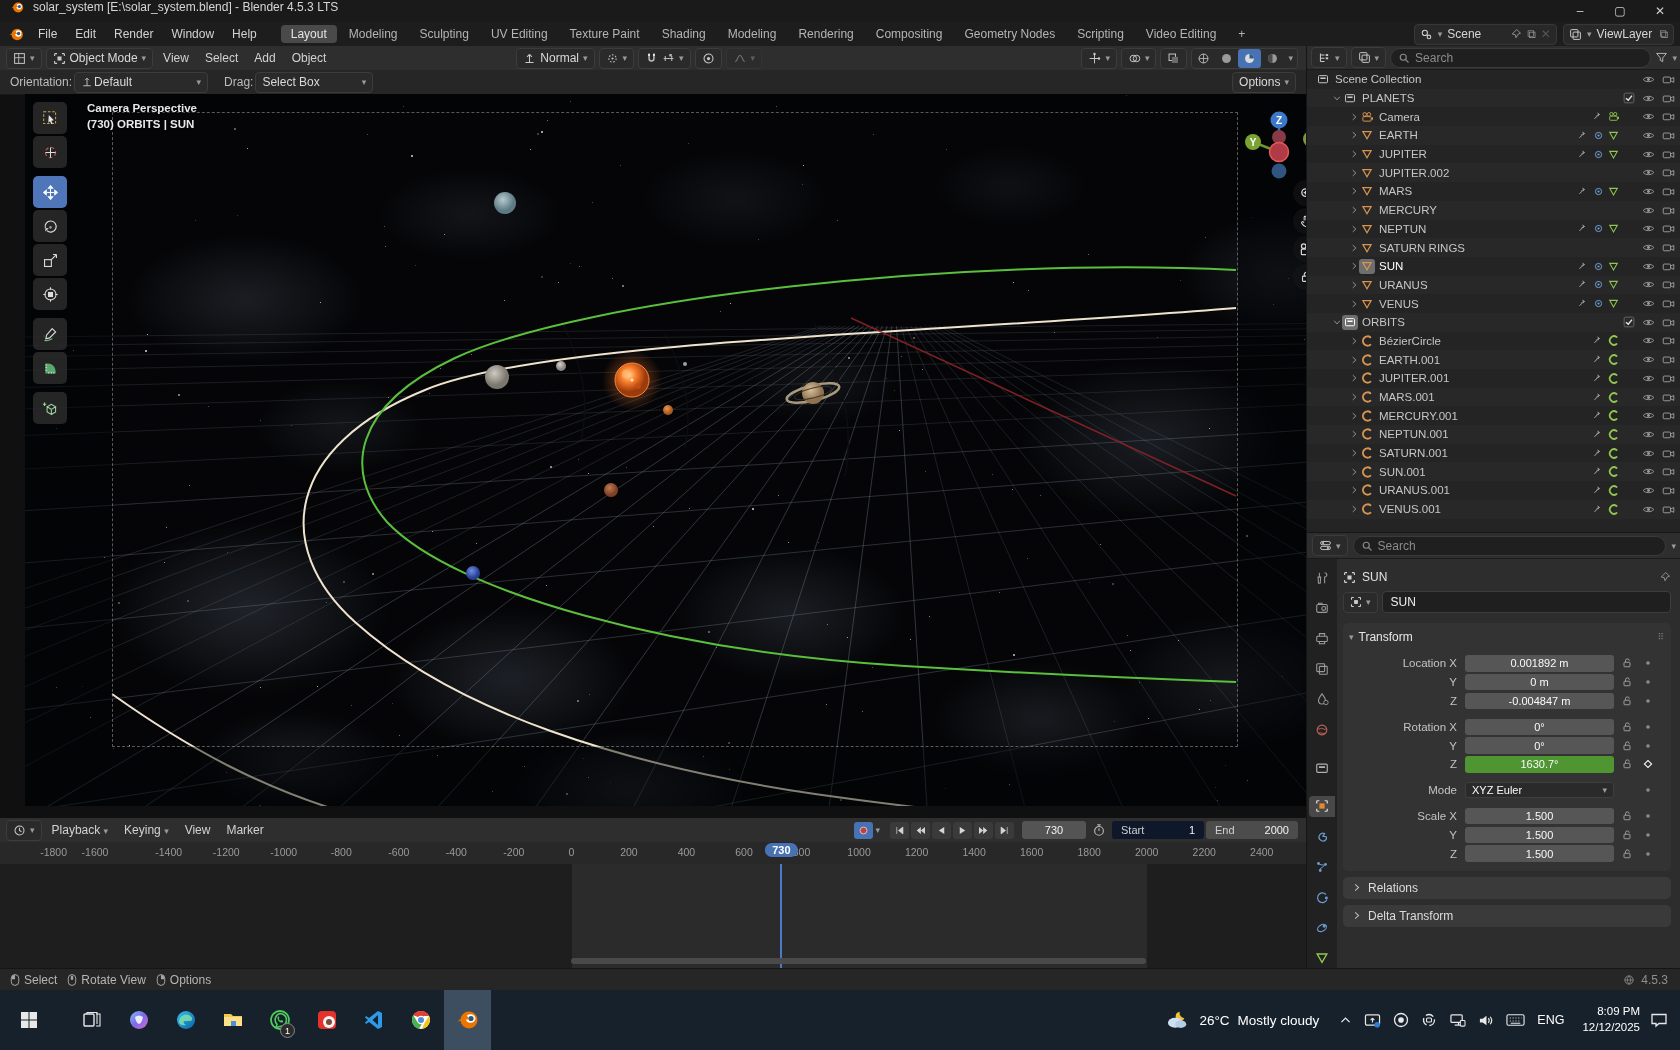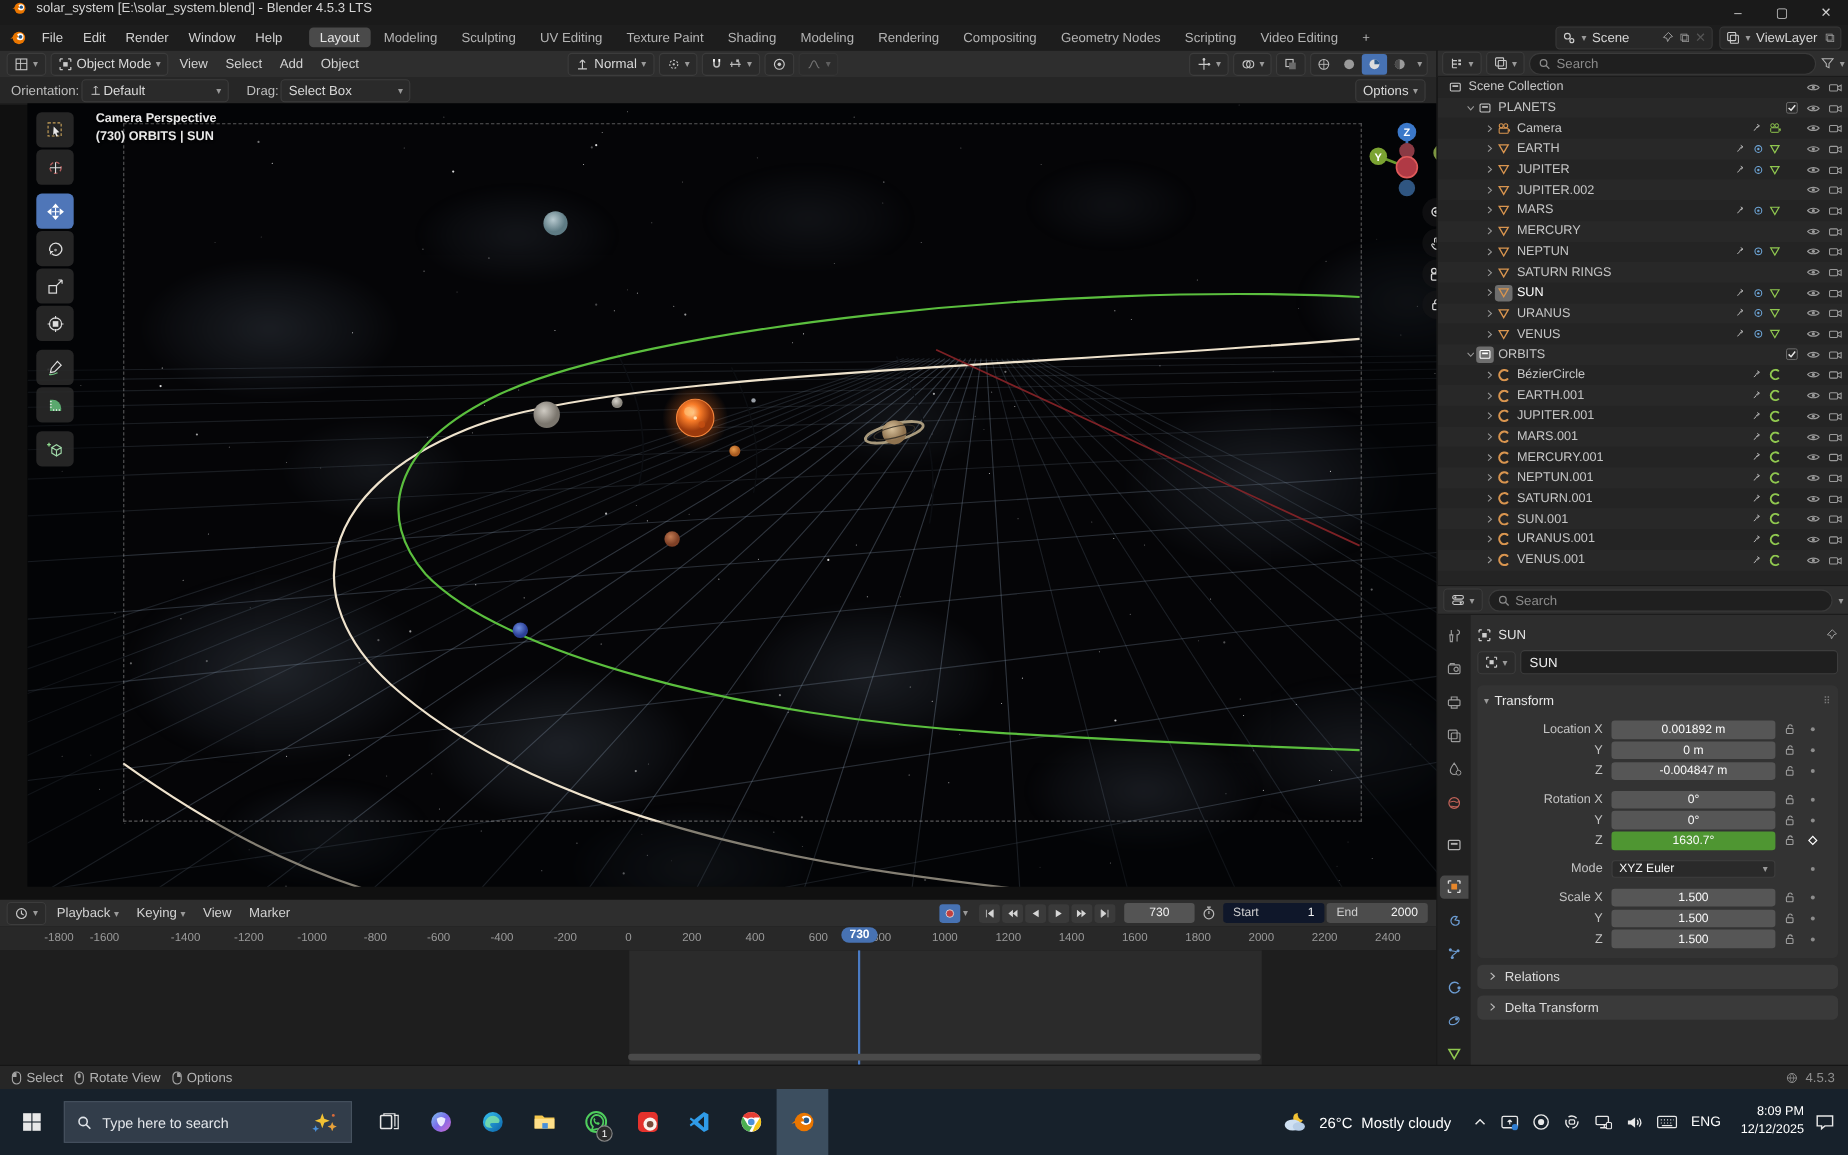--- a/index.html
+++ b/index.html
@@ -1878,32 +1878,20 @@
 
   <div class="abs taskbar">
     <div class="startbtn">
       <svg class="ic" width="18" height="18" viewBox="0 0 18 18">
           <rect x="1" y="1" width="7.5" height="7.5" fill="#e8e8e8"></rect>
           <rect x="9.5" y="1" width="7.5" height="7.5" fill="#e8e8e8"></rect>
           <rect x="1" y="9.5" width="7.5" height="7.5" fill="#e8e8e8"></rect>
           <rect x="9.5" y="9.5" width="7.5" height="7.5" fill="#e8e8e8"></rect>
         </svg>
     </div>
-    <div class="tsearch">
-      <svg class="ic" width="15" height="15" viewBox="0 0 16 16" color="#dfe3e8">
-          <use href="#i-search"></use>
-        </svg>
-      <span>Type here to search</span>
-      <svg class="ic" width="26" height="20" viewBox="0 0 26 20" style="margin-left:auto">
-          <path d="M10 2 l1.8 5 5 1.8 -5 1.8 -1.8 5 -1.8 -5 -5 -1.8 5 -1.8 Z" fill="#f2c233"></path>
-          <path d="M19 10 l1.2 3 3 1.2 -3 1.2 -1.2 3 -1.2 -3 -3 -1.2 3 -1.2 Z" fill="#e8a23a"></path>
-          <circle cx="20" cy="4" r="1.3" fill="#d96a3a"></circle>
-          <path d="M4 13 l.9 2.2 2.2 .9 -2.2 .9 -.9 2.2 -.9 -2.2 -2.2 -.9 2.2 -.9 Z" fill="#4a90d9"></path>
-        </svg>
-    </div>
     <div class="tapps">
       <div class="tapp">
           <svg class="ic" width="20" height="20" viewBox="0 0 20 20">
             <rect x="2" y="4" width="10" height="12" rx="1" fill="none" stroke="#e8e8e8" stroke-width="1.4"></rect>
             <path d="M14 4 h4 v12 h-4 M5 4 V2.5 h10 V14" stroke="#e8e8e8" stroke-width="1.1" fill="none"></path>
           </svg>
         </div>
       <div class="tapp">
           <svg class="ic" width="22" height="22" viewBox="0 0 22 22">
             <defs>

